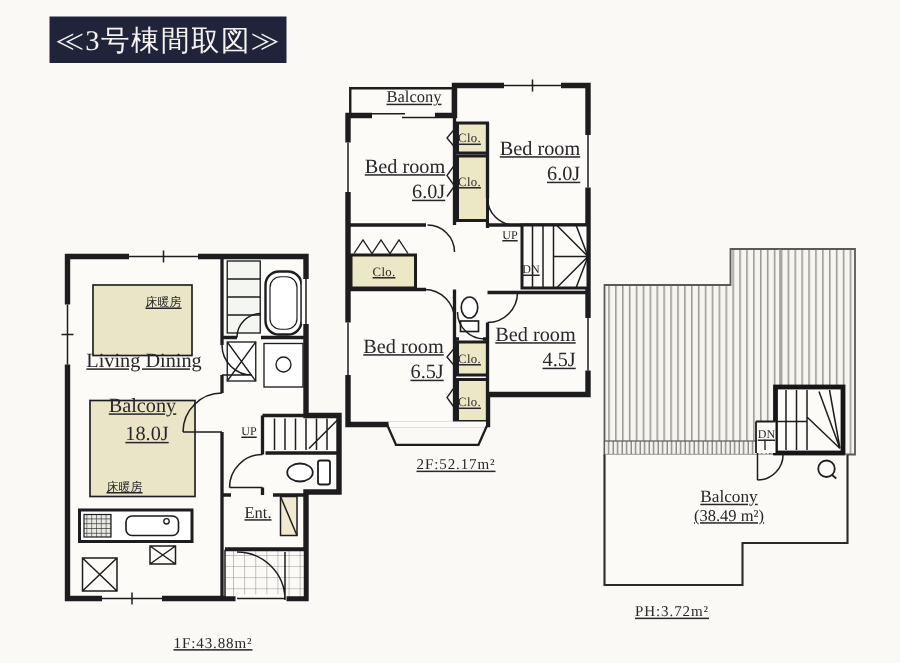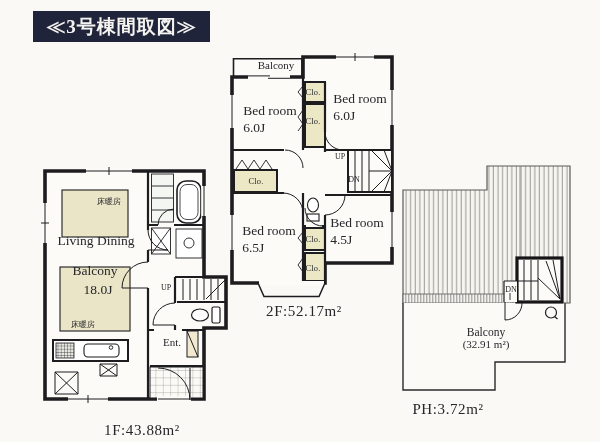--- a/index.html
+++ b/index.html
@@ -1,31 +1,31 @@
 <!DOCTYPE html>
 <html style="--title-background: #20243a; --title-text: #f4f3f0; --paper: #faf9f5; --wall: #1d1d20; --floor-heating-fill: #eae5c7; --closet-fill: #ece7c5;"><head>
 <meta charset="utf-8">
 <style>
   html,body{margin:0;padding:0}
   body{width:600px;height:442px;position:relative;overflow:hidden;
        background:var(--paper,#faf9f5);
        font-family:"Liberation Serif","DejaVu Serif",serif;}
   #plan-svg{position:absolute;left:0;top:0}
-  .title-badge{position:absolute;left:33px;top:11px;width:177px;height:31px;
+  .title-badge{position:absolute;left:33px;top:11px;width:158px;height:31px;
        background:var(--title-background,#20243a);color:var(--title-text,#f4f3f0);
        display:flex;align-items:center;justify-content:center;
-       font-weight:bold;font-size:19px;letter-spacing:1px;}
+       font-weight:normal;font-size:19px;letter-spacing:1px;}
   .lbl{position:absolute;transform:translate(-50%,-50%);color:#26262b;
-       white-space:nowrap;line-height:1.25;text-align:left;}
+       white-space:nowrap;line-height:1.25;text-align:right;text-decoration:underline;}
   .f8{font-size:8px}
   .f9{font-size:8.5px;letter-spacing:.2px}
   .f11{font-size:11px}
   .f12{font-size:11.5px}
   .f13{font-size:13.5px}
-  .f15{font-size:15px;letter-spacing:.6px}
+  .f15{font-size:10px;letter-spacing:.6px}
   .blk{display:block}
 </style>
 </head>
 <body>
 
 <svg id="plan-svg" width="600" height="442" viewBox="0 0 600 442">
   <defs>
     <pattern id="vhatch" width="4.6" height="10" patternUnits="userSpaceOnUse">
       <rect width="4.6" height="10" fill="#f6f5ef"></rect>
       <line x1="1.2" y1="0" x2="1.2" y2="10" stroke="#8b8b88" stroke-width="0.9"></line>
@@ -237,14 +237,14 @@
 <div class="lbl f9" style="left:256px;top:181px">Clo.</div>
 <div class="lbl f9" style="left:313px;top:239px">Clo.</div>
 <div class="lbl f9" style="left:313px;top:268px">Clo.</div>
 
 <div class="lbl f8" style="left:340px;top:157px">UP</div>
 <div class="lbl f8" style="left:354px;top:180px">DN</div>
 <div class="lbl f15" style="left:304px;top:311px">2F:52.17m²</div>
 
 <div class="lbl f8" style="left:511px;top:290px">DN</div>
 <div class="lbl f12" style="left:486px;top:332px">Balcony</div>
-<div class="lbl f11" style="left:486px;top:345px">(32.91 m²)</div>
+<div class="lbl f11" style="left:486px;top:345px">(38.49 m²)</div>
 <div class="lbl f15" style="left:448px;top:409px">PH:3.72m²</div>
 
 </body></html>

